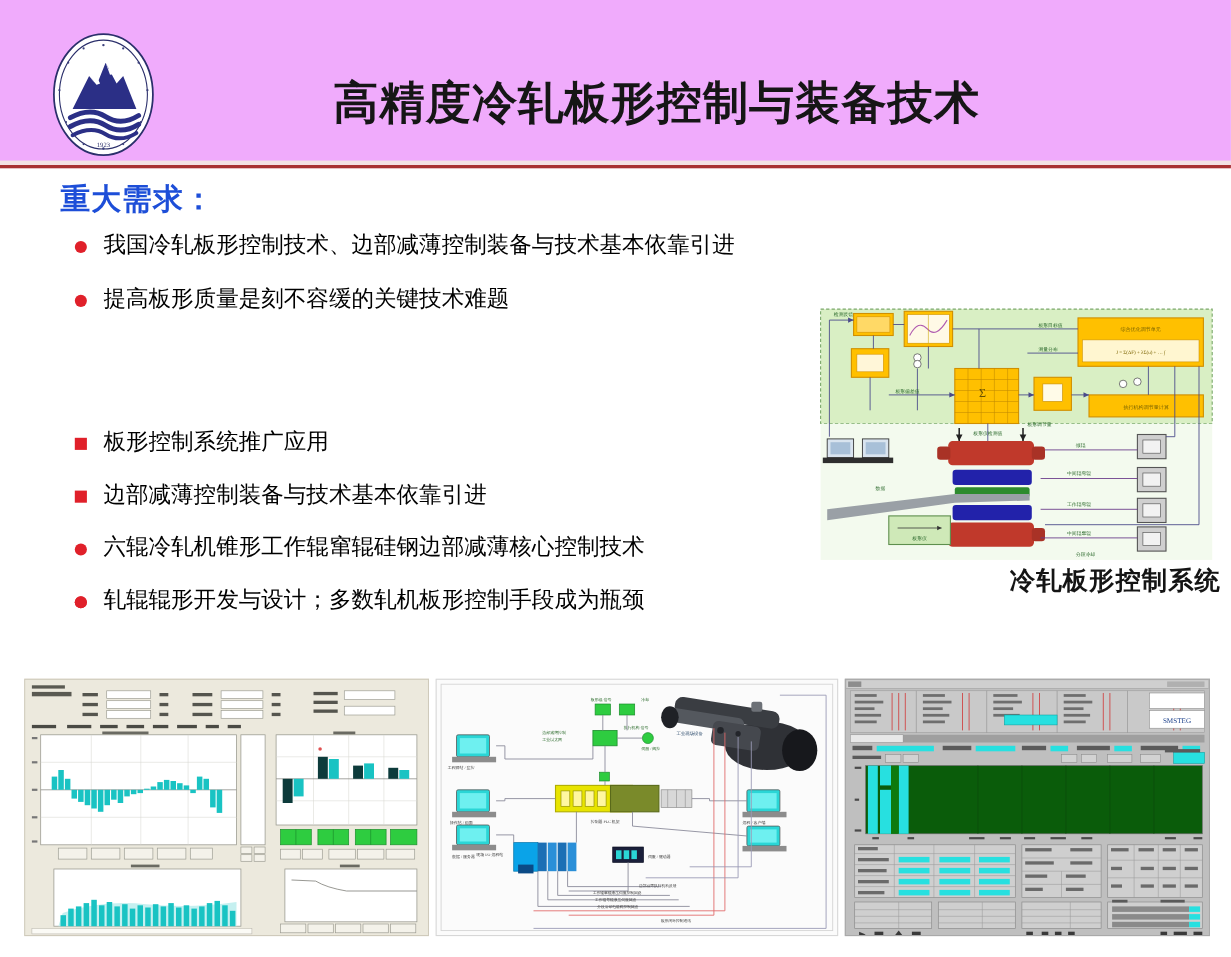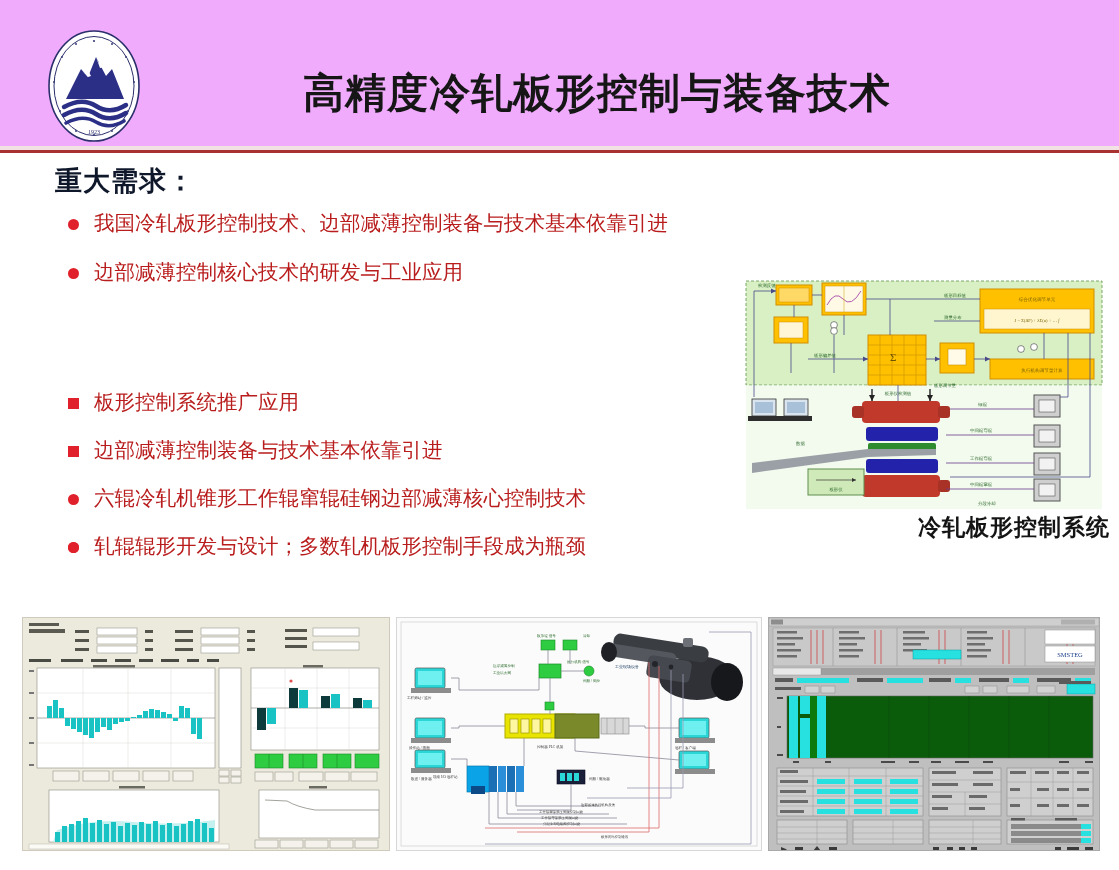--- a/index.html
+++ b/index.html
@@ -18,29 +18,29 @@
   .slide-title{
     position:absolute;left:272px;top:60px;width:650px;height:66px;
     font-size:41px;font-weight:bold;color:#161616;letter-spacing:1px;
     line-height:66px;text-align:center;white-space:nowrap;
   }
   .divider{position:absolute;left:0;top:150px;width:1119px;height:3px;background:#a83232;}
   .divider-soft{position:absolute;left:0;top:146px;width:1119px;height:4px;background:#f3e2e4;}
 
   
   .sec-head{
-    position:absolute;font-size:27px;font-weight:bold;color:#0f172a;
+    position:absolute;font-size:27px;font-weight:bold;color:#1d4ed8;
     letter-spacing:1px;white-space:nowrap;
   }
   #sec-need{left:55px;top:163px;}
   #sec-research{left:46px;top:340px;}
 
   ul.bullets{list-style:none;margin:0;padding:0;position:absolute;}
   ul.bullets li{position:relative;padding-left:34px;white-space:nowrap;}
-  ul.bullets li .btxt{font-size:20.5px;color:#b91c1c;line-height:1.0;}
+  ul.bullets li .btxt{font-size:20.5px;color:#000000;line-height:1.0;}
   ul.bullets li .bul{
     position:absolute;left:8px;top:6px;width:11px;height:11px;background:#e0202a;
   }
   ul.bullets li .bul.round{border-radius:50%;}
 
   #need-list{left:60px;top:213px;}
   #need-list li{margin-bottom:28px;}
 
   #research-list{left:60px;top:392px;}
   #research-list li{margin-bottom:27px;}
@@ -106,21 +106,21 @@
 
   <div class="sec-head" id="sec-need">重大需求：</div>
 
   <ul class="bullets" id="need-list">
     <li>
       <span class="bul round"></span>
       <span class="btxt">我国冷轧板形控制技术、边部减薄控制装备与技术基本依靠引进</span>
     </li>
     <li>
       <span class="bul round"></span>
-      <span class="btxt">边部减薄控制核心技术的研发与工业应用</span>
+      <span class="btxt">提高板形质量是刻不容缓的关键技术难题</span>
     </li>
   </ul>
 
 
   <ul class="bullets" id="research-list">
     <li>
       <span class="bul"></span>
       <span class="btxt">板形控制系统推广应用</span>
     </li>
     <li>

